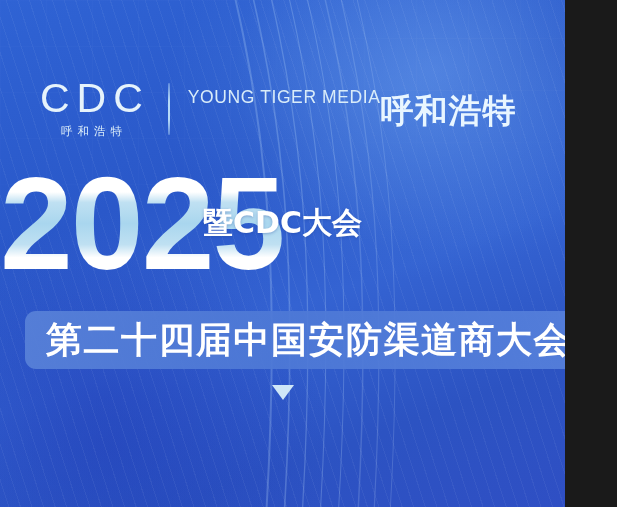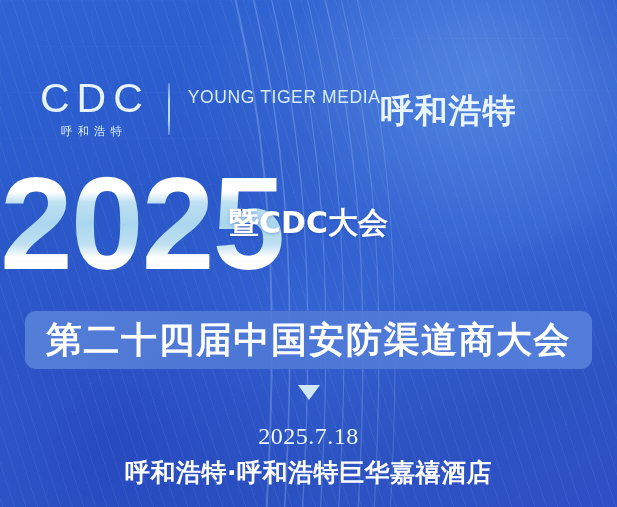--- a/index.html
+++ b/index.html
@@ -4,21 +4,21 @@
 <style>
   html, body {
     margin: 0;
     padding: 0;
     background: #1a1a1a;
   }
   * { box-sizing: border-box; }
 
   .poster {
     position: relative;
-    width: 617px;
+    width: 565px;
     height: 507px;
     overflow: hidden;
     font-family: "Liberation Sans", "DejaVu Sans", sans-serif;
     background: linear-gradient(135deg, #2c5fd0 0%, #2a57c8 22%, #3260cf 45%, #2d56c4 70%, #2b4fc0 100%);
   }
 
   
   .bg-base {
     position: absolute;
     inset: 0;
@@ -309,18 +309,14 @@
     <div class="year">2025</div>
   </div>
   <div class="year-overlay">暨CDC大会</div>
 
   <div class="title-banner">
     <div class="title-text">第二十四届中国安防渠道商大会</div>
   </div>
 
   <div class="arrow"></div>
 
-  <div class="footer">
-    <div class="date">2025.7.18</div>
-    <div class="venue">呼和浩特·呼和浩特巨华嘉禧酒店</div>
-  </div>
 
 </div>
 
 </body></html>

